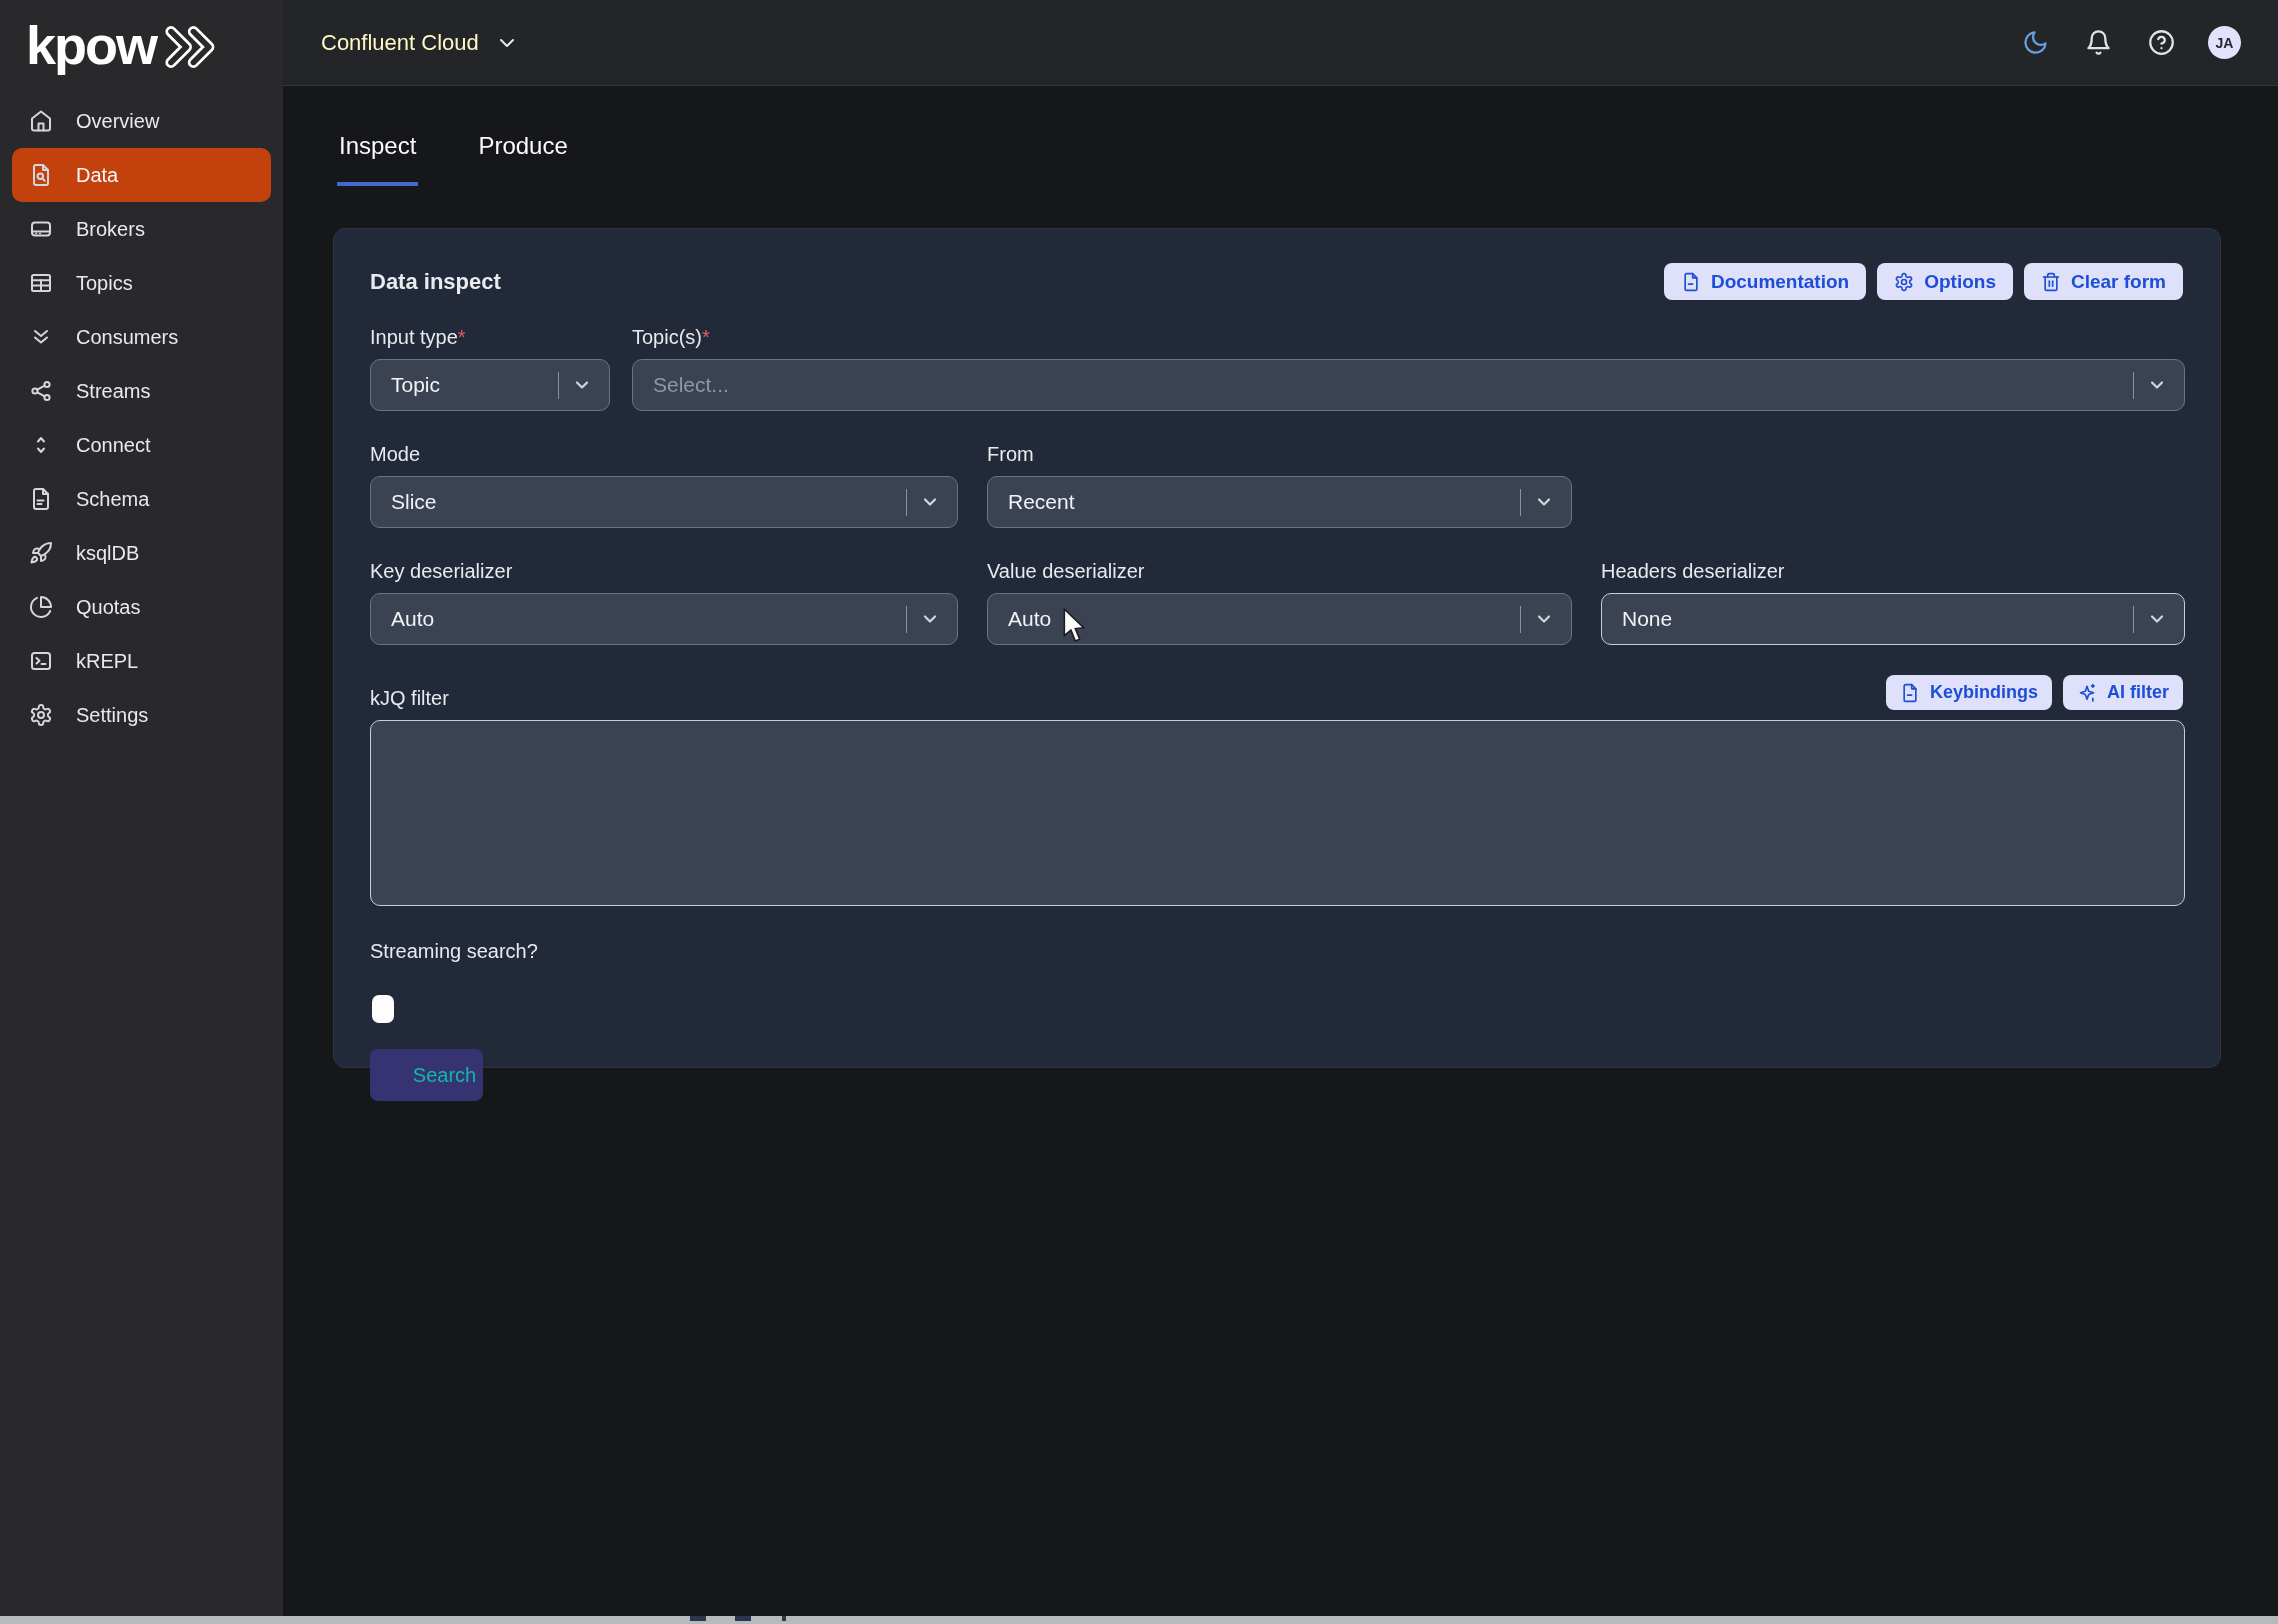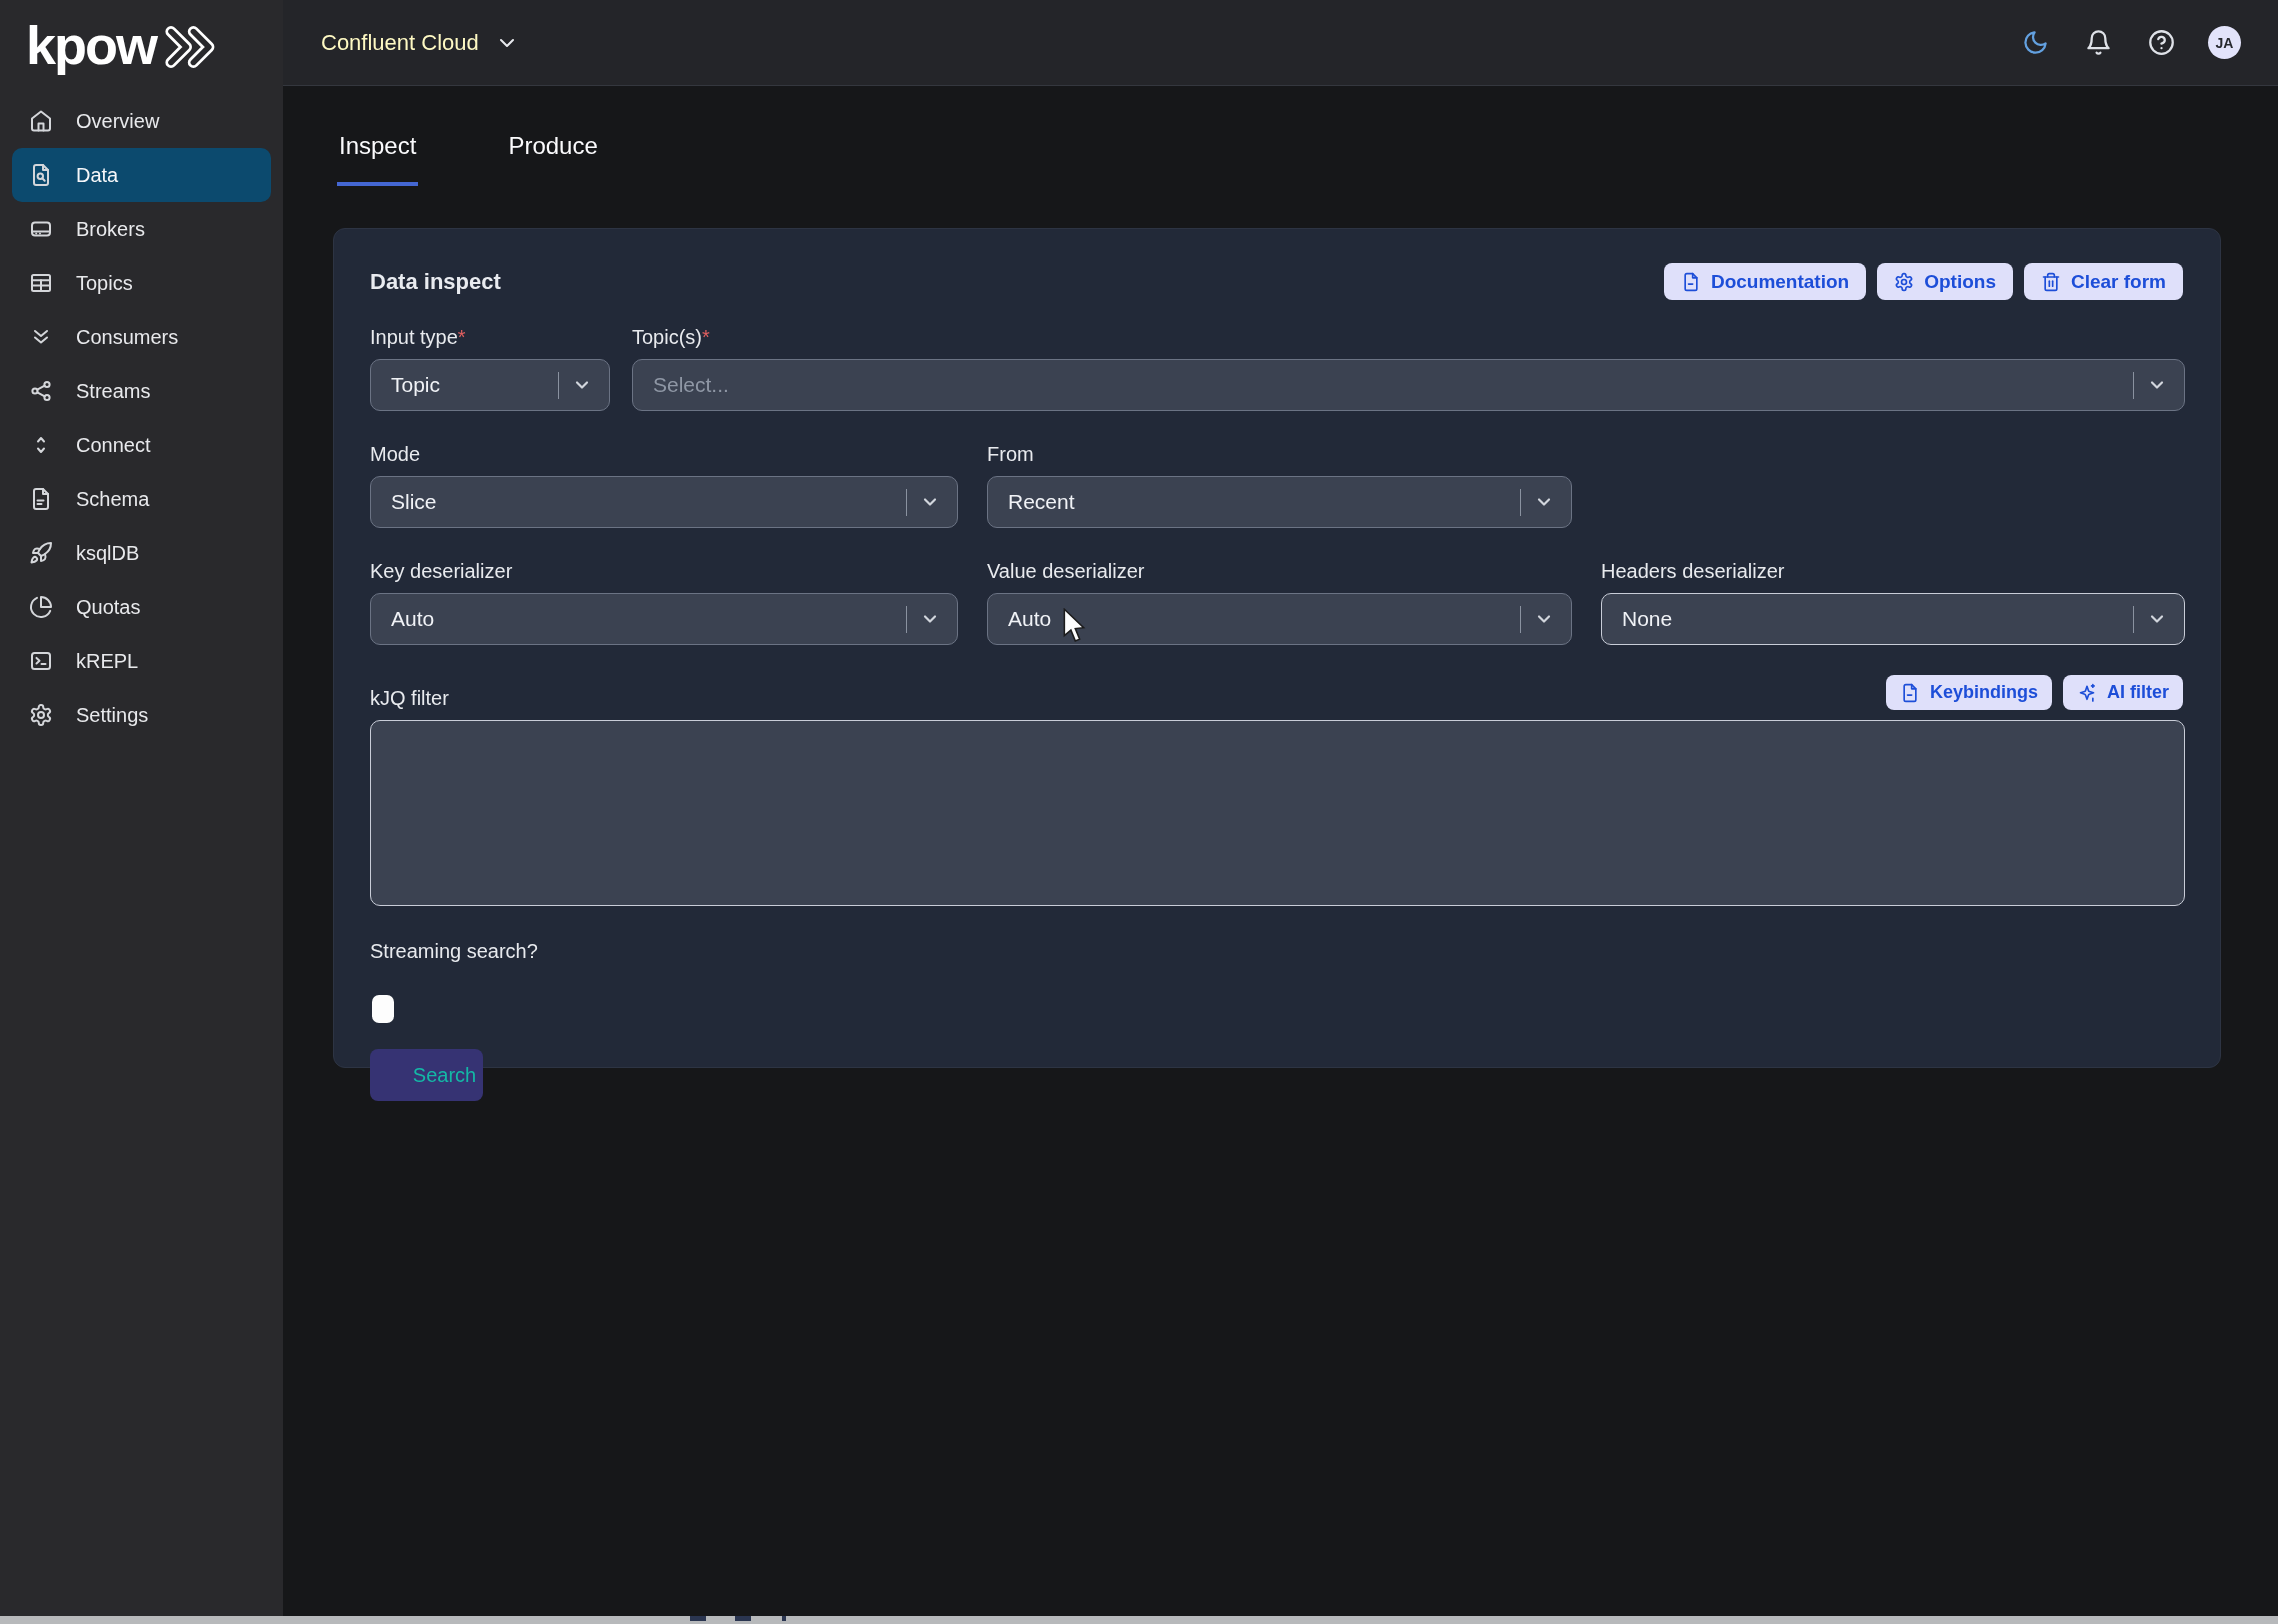--- a/index.html
+++ b/index.html
@@ -7,41 +7,41 @@
        font-family:"Liberation Sans",sans-serif;background:#161719;}
 
   
   .sidebar{position:absolute;left:0;top:0;width:283px;height:1624px;background:#29292c;z-index:3;}
   .logo{display:flex;align-items:flex-end;gap:8px;padding:20px 0 0 26px;}
   .logo-text{color:#ffffff;font-size:54px;font-weight:700;letter-spacing:-2px;line-height:0.9;}
   .logo-chevrons{width:56px;height:46px;margin-top:4px;}
   .nav{margin-top:24px;padding:0 12px;}
   .nav-item{display:flex;align-items:center;gap:23px;height:54px;padding:0 17px;
             border-radius:10px;color:#e8e9ec;font-size:20px;cursor:pointer;}
-  .nav-item.active{background:#0c4a6e;color:#f6f7f9;}
+  .nav-item.active{background:#c2410c;color:#f6f7f9;}
   .nav-item .nv-icon{display:flex;width:24px;height:24px;color:#d4d6da;}
   .nav-item .nv-icon svg{width:24px;height:24px;}
   svg.ic{fill:none;stroke:currentColor;stroke-width:2;stroke-linecap:round;stroke-linejoin:round;}
 
   
   .topbar{position:absolute;left:283px;top:0;width:1995px;height:86px;background:#242529;
           border-bottom:1px solid #34373e;display:flex;align-items:center;
           justify-content:space-between;padding:0 37px 0 38px;box-sizing:border-box;z-index:2;}
   .cluster{display:flex;align-items:center;gap:16px;color:#fef9c3;font-size:22px;cursor:pointer;}
   .cluster svg{width:24px;height:24px;color:#e7e9ed;}
   .topbar-actions{display:flex;align-items:center;gap:31px;}
   .icon-btn{display:flex;align-items:center;justify-content:center;width:32px;height:32px;cursor:pointer;}
   .icon-btn svg{width:27px;height:27px;color:#dfe2e8;}
   .icon-btn.moon svg{color:#63a1e0;}
   .avatar{width:33px;height:33px;border-radius:50%;background:#e2e3fa;color:#26282e;
           display:flex;align-items:center;justify-content:center;font-size:14px;font-weight:700;cursor:pointer;}
 
   
   .content{position:absolute;left:283px;top:86px;width:1995px;}
-  .tabs{display:flex;gap:88px;padding:46px 0 0 54px;}
+  .tabs{display:flex;gap:58px;padding:46px 0 0 54px;}
   .tab{color:#fbfbfd;font-size:24px;line-height:28px;padding:0 2px 22px;cursor:pointer;
        border-bottom:4px solid transparent;}
   .tab.active{border-bottom-color:#4467d2;}
 
   .card{margin:42px 0 0 50px;width:1888px;height:840px;background:#222938;
         border:1px solid #2d3443;border-radius:12px;box-sizing:border-box;
         padding:34px 37px 0 36px;}
   .card-header{display:flex;align-items:center;justify-content:space-between;height:37px;}
   .card-title{margin:0;font-size:22px;font-weight:700;color:#e9ebf0;}
   .hdr-btns{display:flex;gap:11px;}

